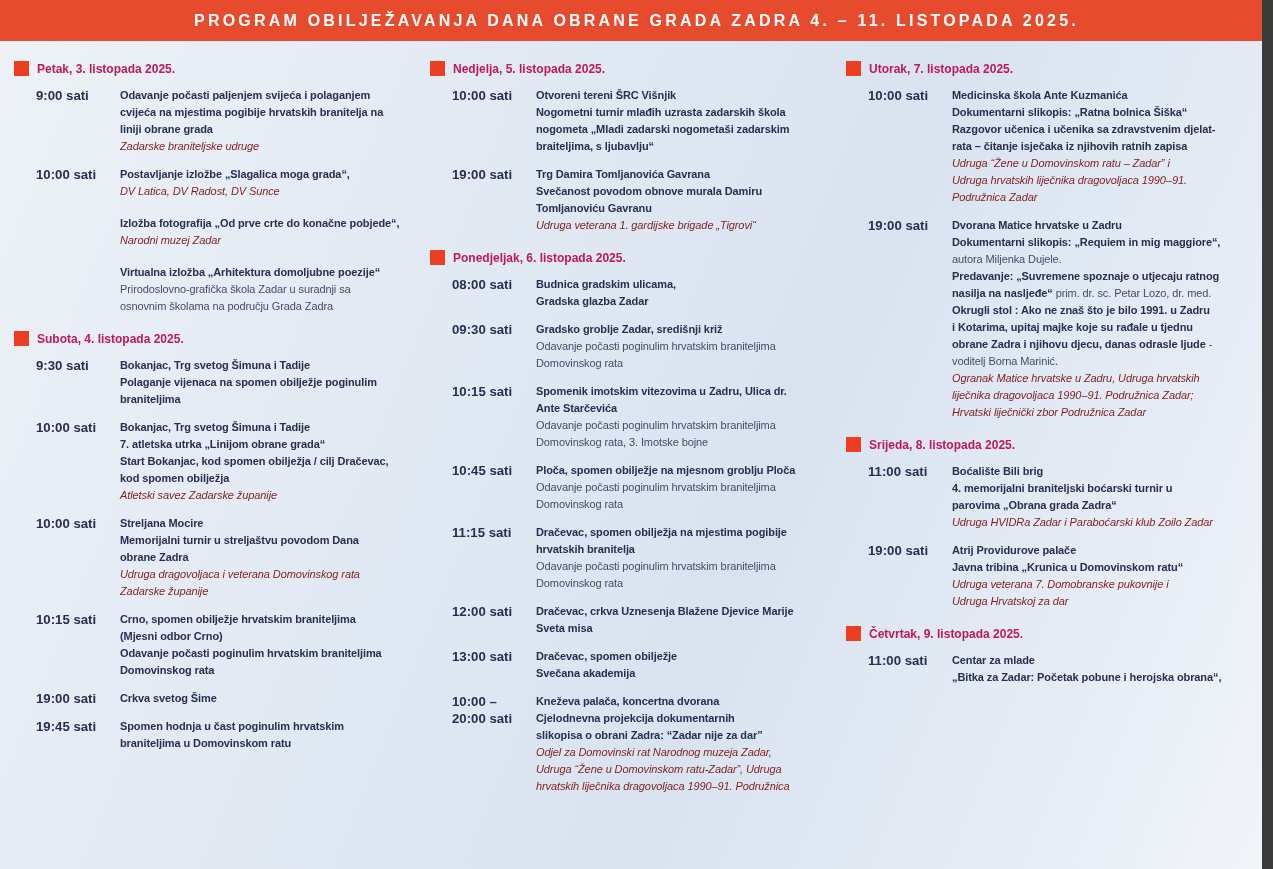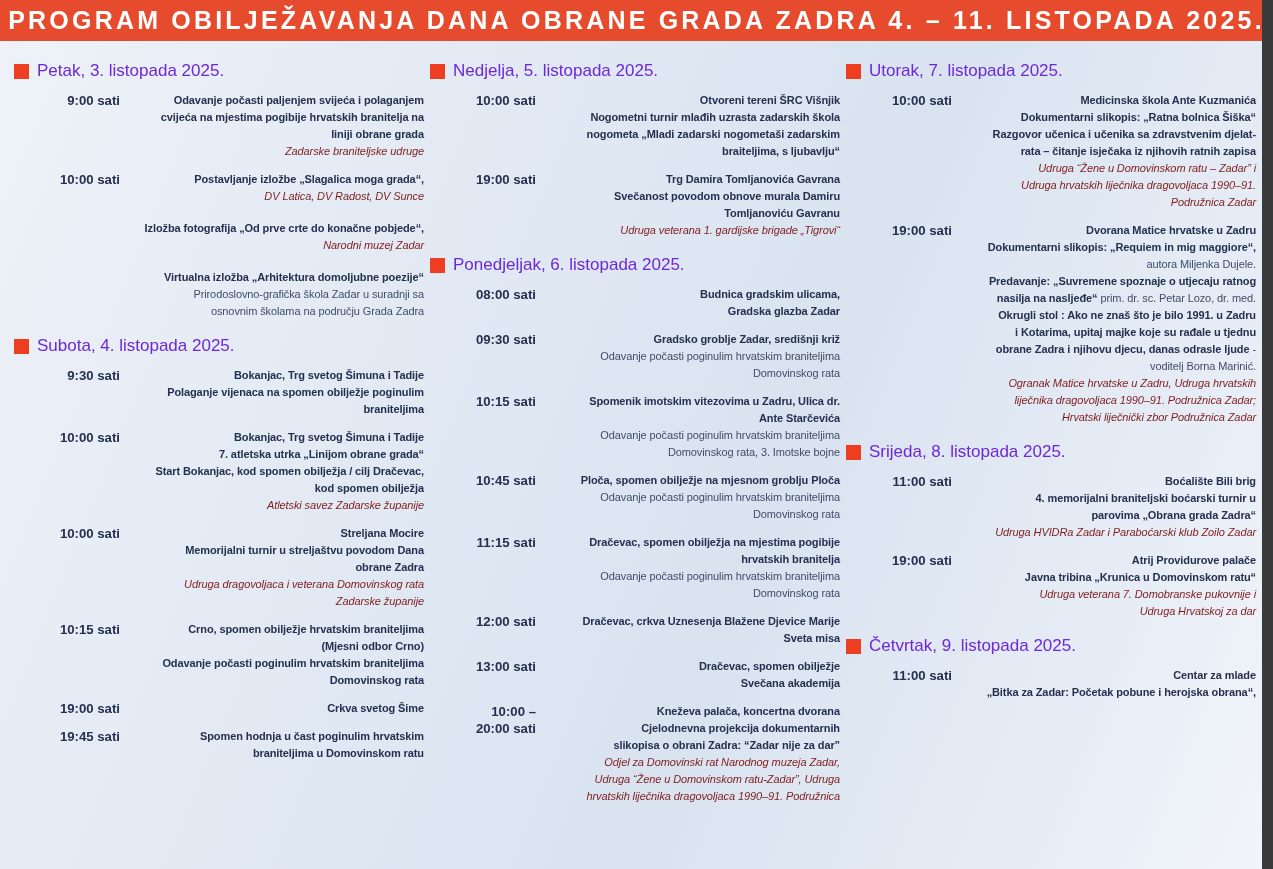--- a/index.html
+++ b/index.html
@@ -6,42 +6,42 @@
   html,body { width:1273px; height:869px; overflow:hidden; }
   body {
     font-family:"Liberation Sans", sans-serif;
     background:linear-gradient(112deg,#eef2f8 0%,#e3eaf4 30%,#d9e3f0 60%,#e7edf6 85%,#f2f5fa 100%);
     position:relative;
   }
   .banner {
     height:41px; background:#e64b2d; display:flex; align-items:center; justify-content:center;
   }
   .banner-title {
-    color:#ffffff; font-size:25px; font-weight:700; letter-spacing:3.2px; white-space:nowrap;
+    color:#ffffff; font-size:16px; font-weight:700; letter-spacing:3.2px; white-space:nowrap;
   }
   .edge-strip {
     position:absolute; top:0; right:0; width:11px; height:869px; background:#3a3a3a;
   }
   .columns {
     display:flex; padding:16px 0 0 14px;
   }
   .schedule-column { width:410px; margin-right:6px; }
   .day-section { margin-bottom:6px; }
   .day-header {
     display:flex; align-items:center; margin:16px 0 11px 0;
   }
   .day-section:first-child .day-header { margin-top:4px; }
   .day-bullet {
     width:15px; height:15px; background:#ee3e22; margin-right:8px; flex:0 0 15px;
   }
   .day-title {
-    font-size:17px; font-weight:400; color:#6d28d9;
+    font-size:12px; font-weight:700; color:#be185d;
   }
   .event-row {
-    display:flex; margin:0 0 11px 22px;text-align:right;
+    display:flex; margin:0 0 11px 22px;
   }
   .event-time {
     width:84px; flex:0 0 84px; font-size:13.2px; font-weight:700; color:#25304f;
     line-height:17px; white-space:pre-line;
   }
   .event-desc { flex:1; font-size:11px; line-height:17px; letter-spacing:-0.1px; }
   .event-line { min-height:17px; }
   .event-line.gap { margin-top:15px; }
   .seg-b { font-weight:700; color:#25304f; }
   .seg-r { font-weight:400; color:#414d68; }

